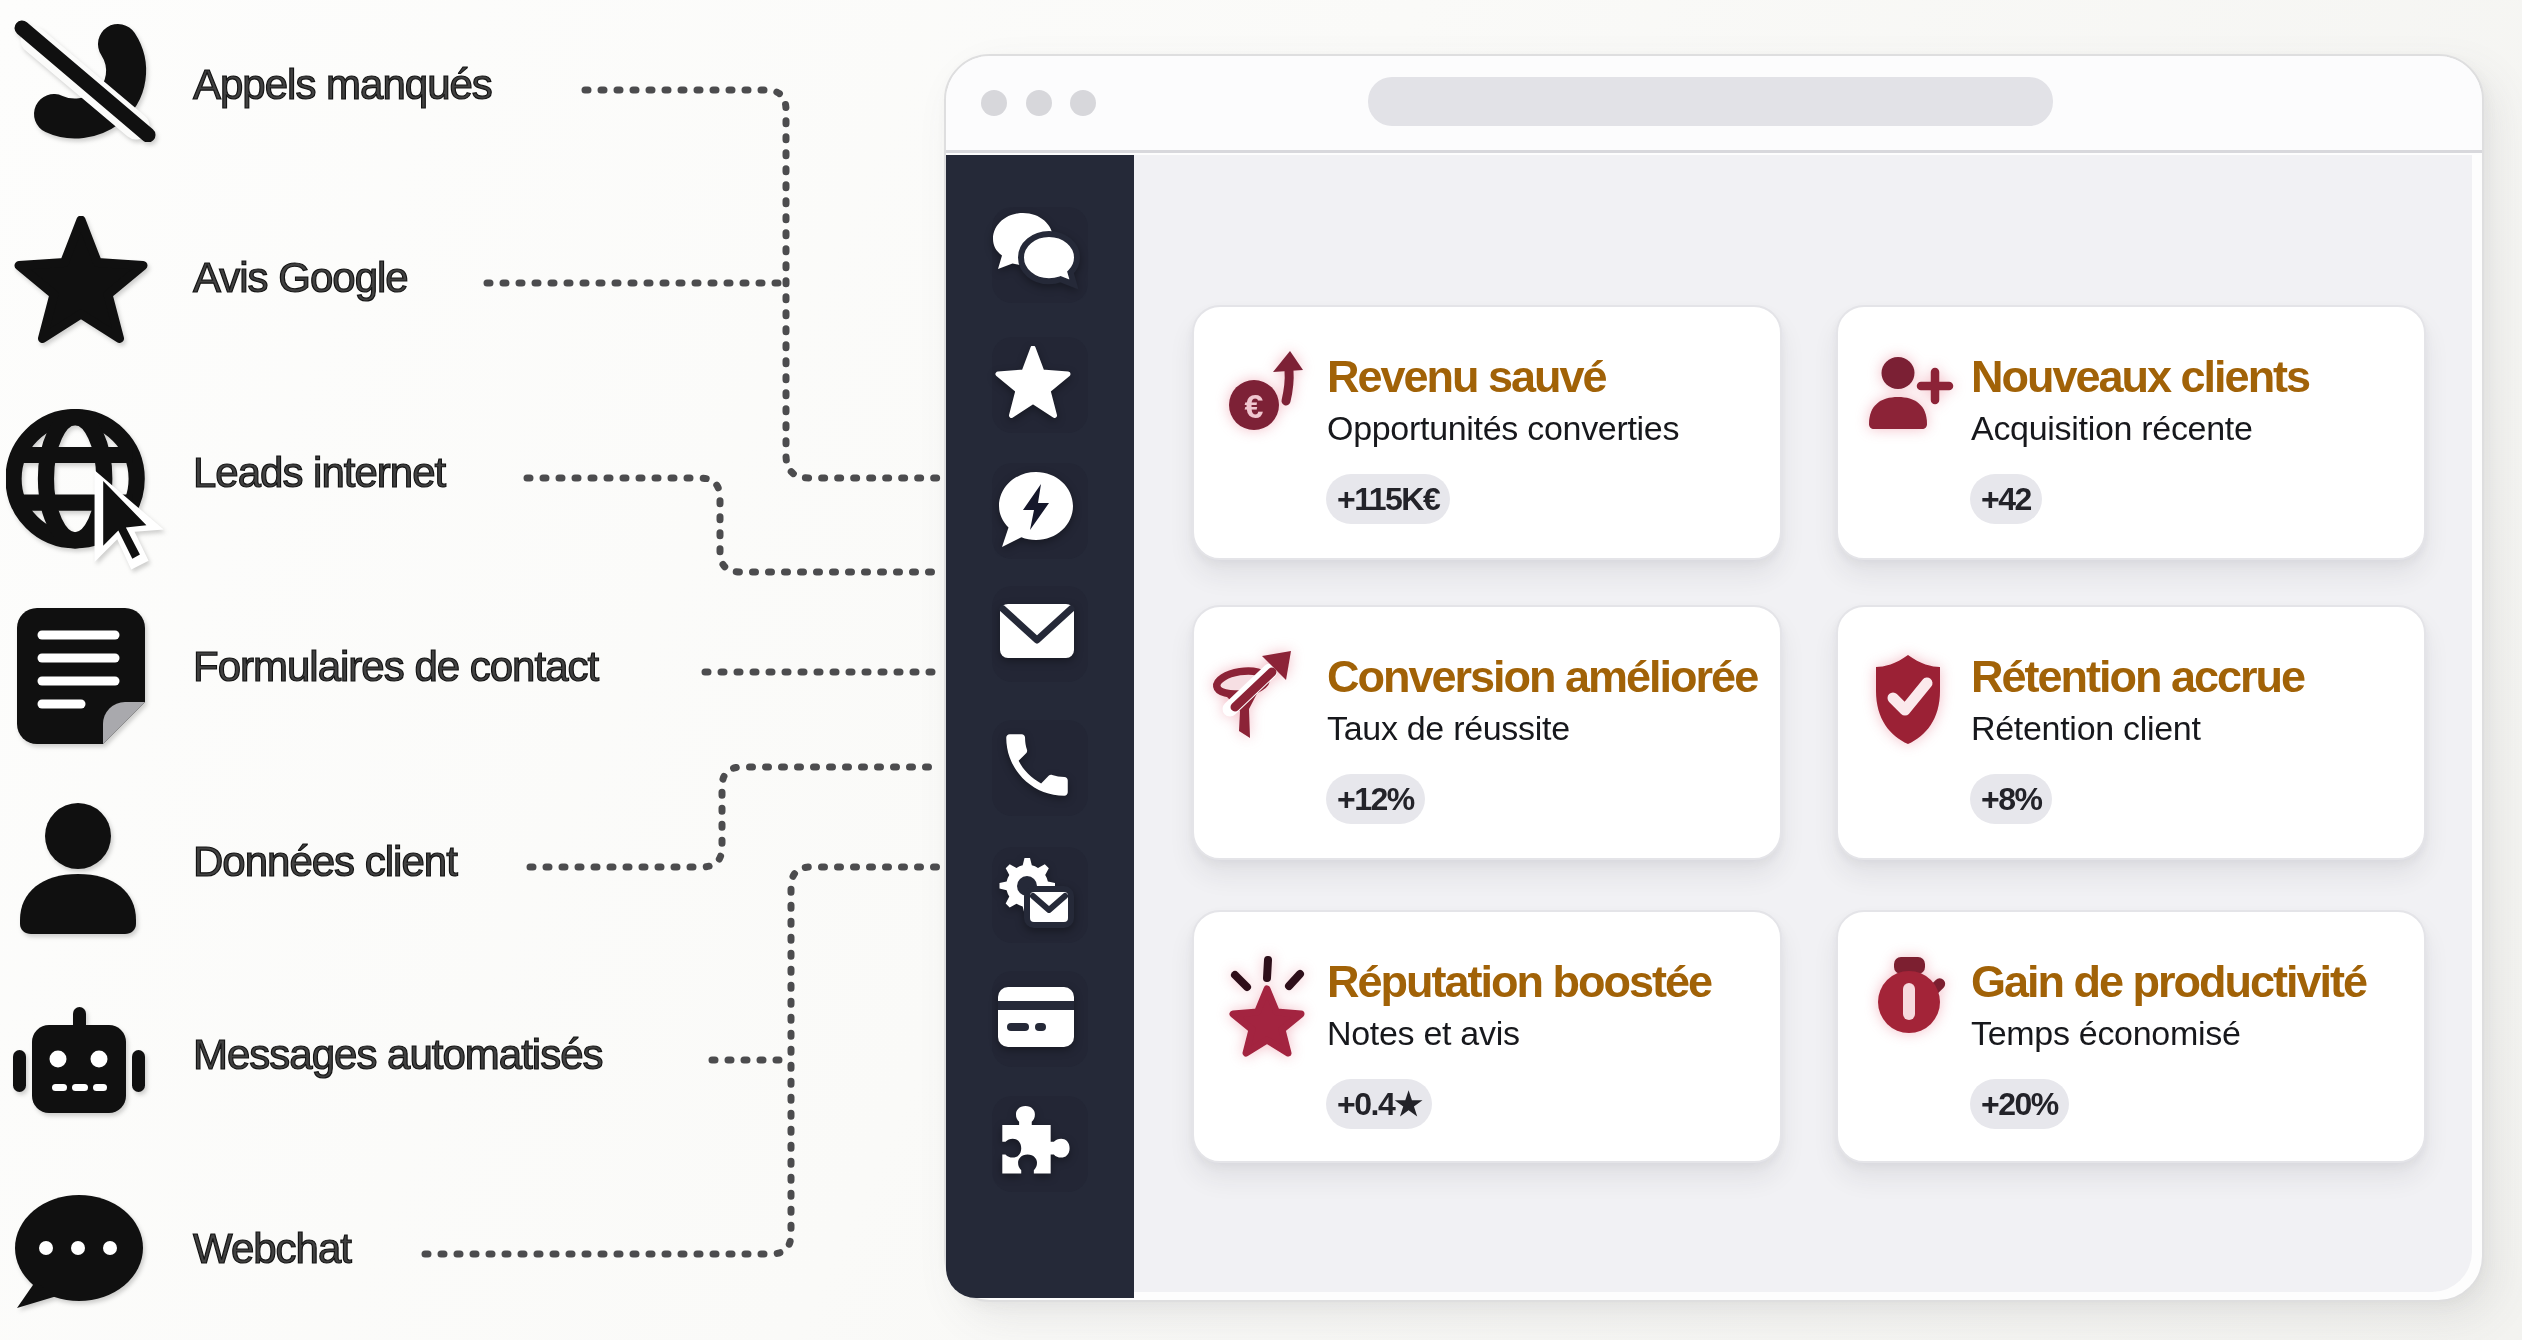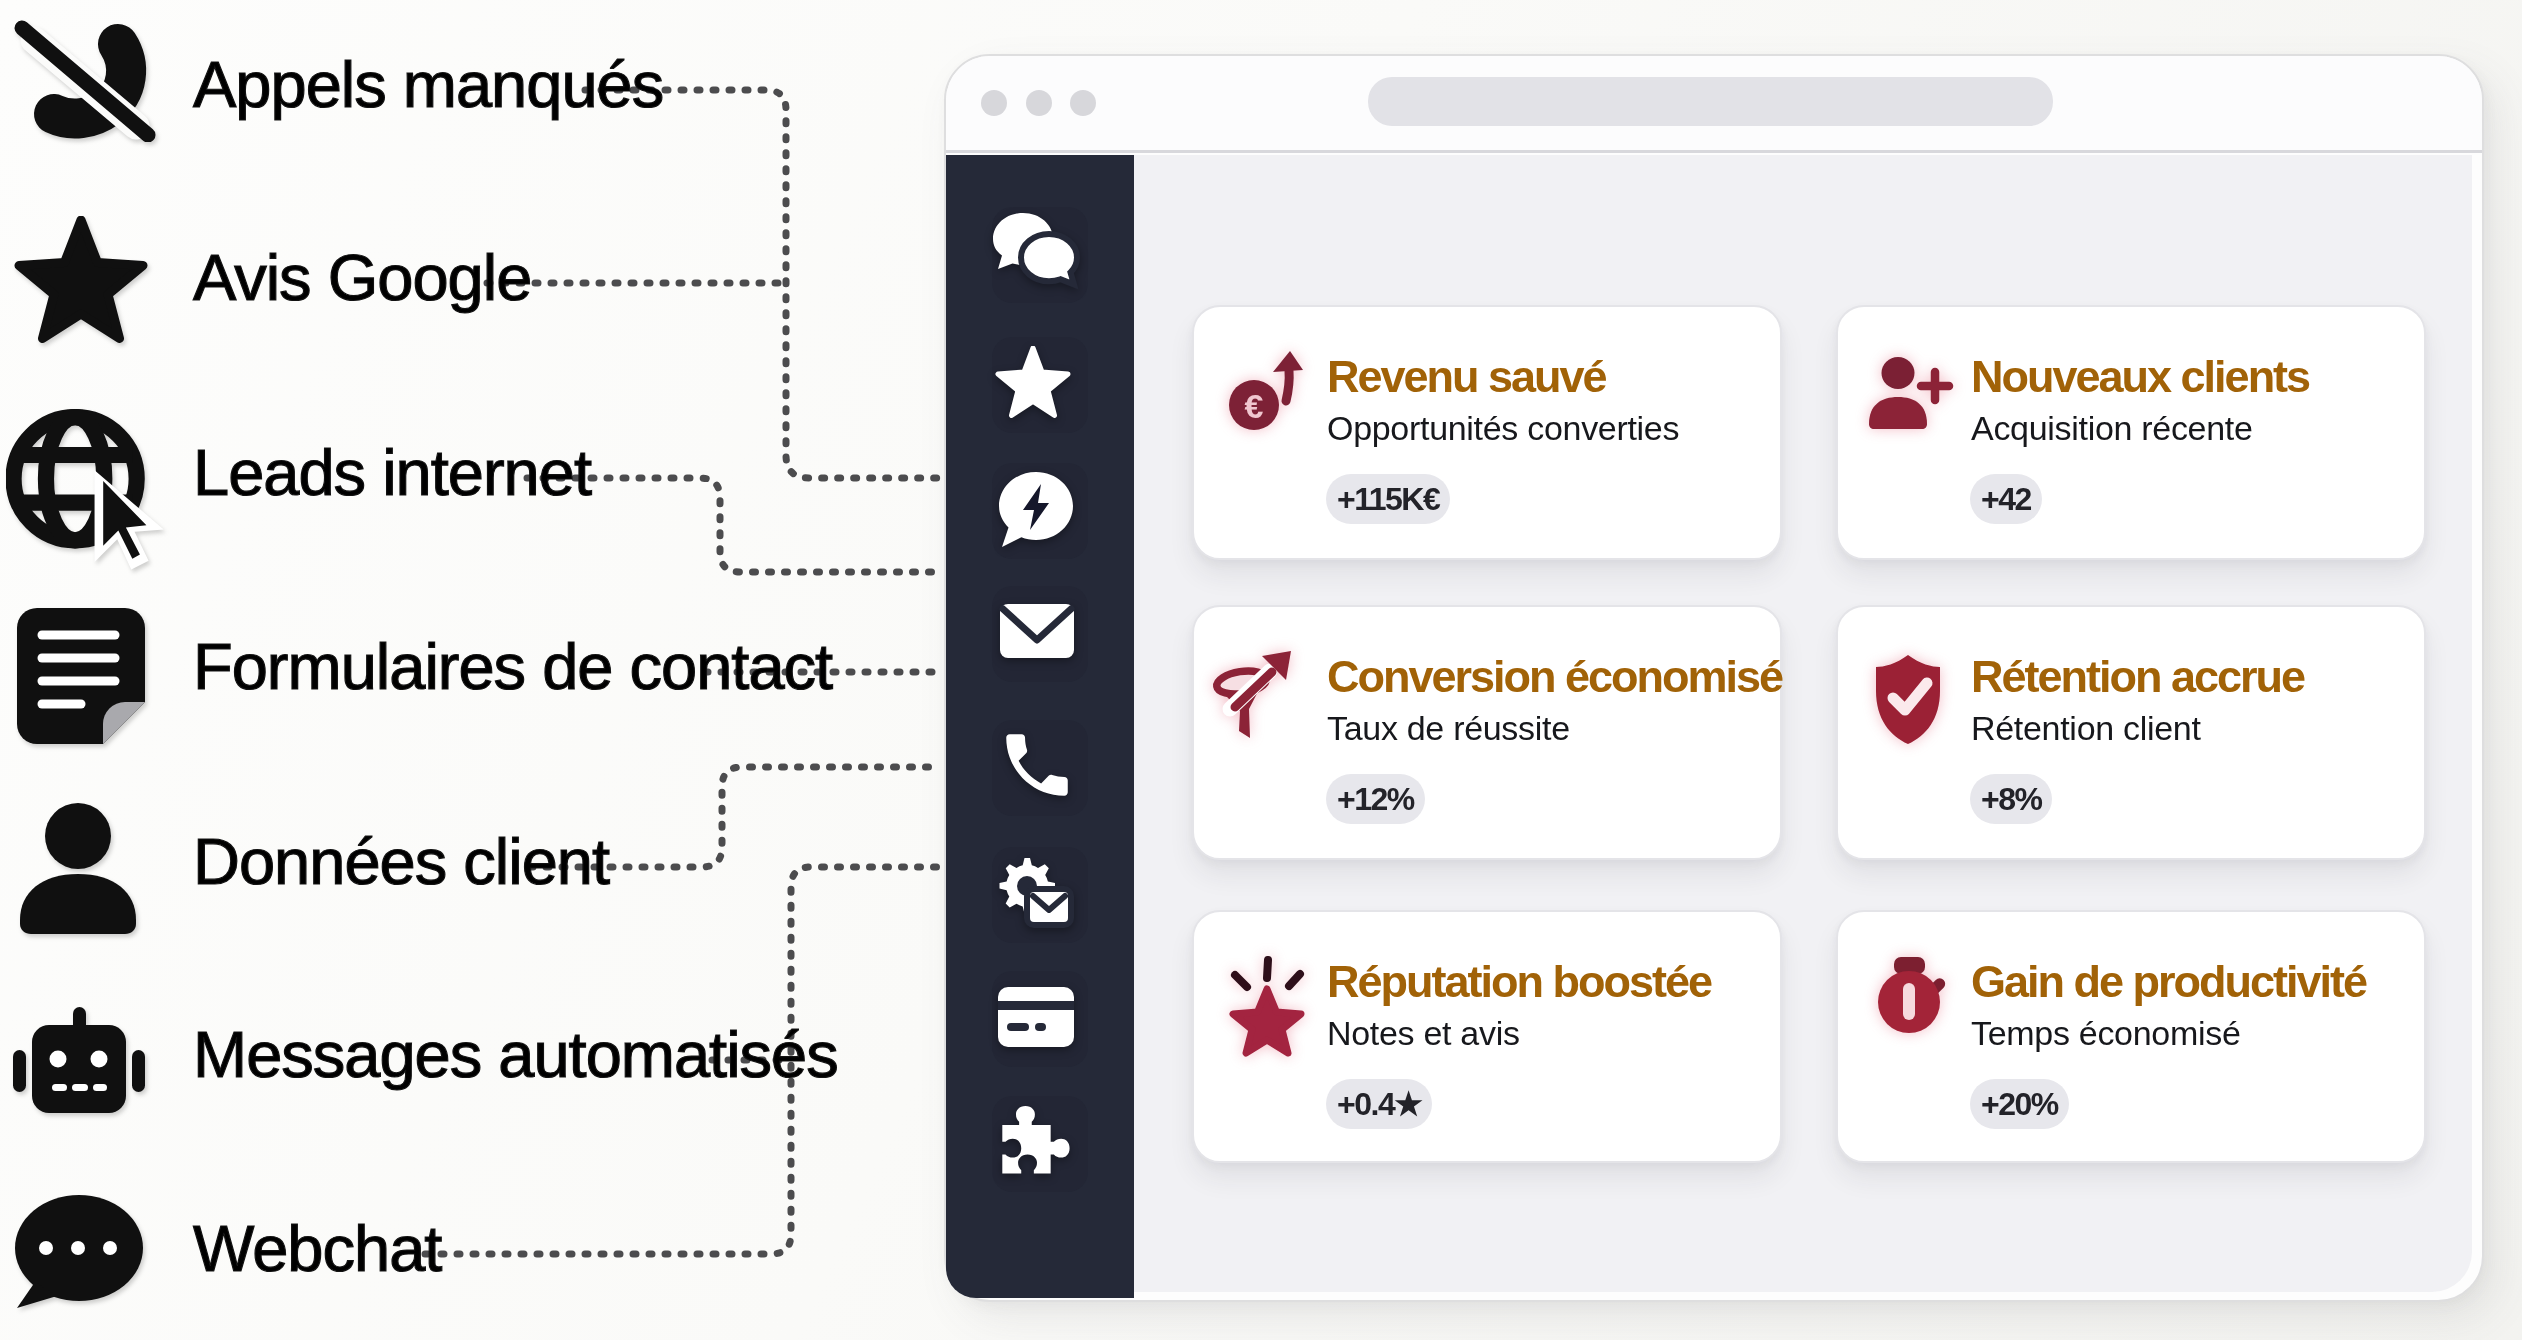--- a/index.html
+++ b/index.html
@@ -5,21 +5,21 @@
   * { margin:0; padding:0; box-sizing:border-box; }
   html,body { width:2522px; height:1340px; overflow:hidden; }
   body {
     position:relative;
     font-family:"Liberation Sans", sans-serif;
     background:linear-gradient(115deg,#fdfdfc 0%,#fafaf8 45%,#f3f3f0 100%);
   }
   .abs { position:absolute; }
   .label {
     position:absolute; left:193px;
-    font-size:65px; line-height:56px; color:#000000;
+    font-size:42px; line-height:56px; color:#404040;
     letter-spacing:-1px;
     -webkit-text-stroke:1.2px #131313;
     white-space:nowrap;
   }
   #win {
     position:absolute; left:944px; top:54px; width:1540px; height:1248px;
     background:#fdfdfd; border:2px solid #dededf; border-radius:46px;
     box-shadow: 14px 18px 42px rgba(90,90,100,0.10), 3px 5px 12px rgba(90,90,100,0.05);
   }
   #bar {
@@ -237,21 +237,21 @@
 </div>
 
 <div class="card" style="left:1192px;top:605px;height:255px">
   <svg class="cicon" width="110" height="115" viewBox="0 0 110 115">
     <path d="M15,47 L63,39 L47,70 L48,99 L37,92 L38,72 Z" fill="#8c2337"></path>
     <ellipse cx="39.5" cy="43.5" rx="25" ry="11" fill="#f6dfe3" stroke="#8c2337" stroke-width="7.5" transform="rotate(-9 39.5 43.5)"></ellipse>
     <path d="M28,70 L68,32" stroke="#ffffff" stroke-width="15" stroke-linecap="round"></path>
     <path d="M33,68 L70,33" stroke="#8c2337" stroke-width="9" stroke-linecap="round"></path>
     <path d="M60,17 L89,12 L84,41 Z" fill="#8c2337"></path>
   </svg>
-  <div class="title">Conversion économisé</div>
+  <div class="title">Conversion améliorée</div>
   <div class="sub">Taux de réussite</div>
   <div class="pillb">+12%</div>
 </div>
 
 <div class="card" style="left:1836px;top:605px;height:255px">
   <svg class="cicon" width="110" height="115" viewBox="0 0 110 115">
     <path d="M62,16 C74,25 86,28 94,28 L94,52 C94,80 80,97 62,105 C44,97 30,80 30,52 L30,28 C38,28 50,25 62,16 Z" fill="#9b2135"></path>
     <path d="M47,59 L59,71 L81,44" fill="none" stroke="#fbe9ec" stroke-width="11" stroke-linecap="round" stroke-linejoin="round"></path>
   </svg>
   <div class="title">Rétention accrue</div>

